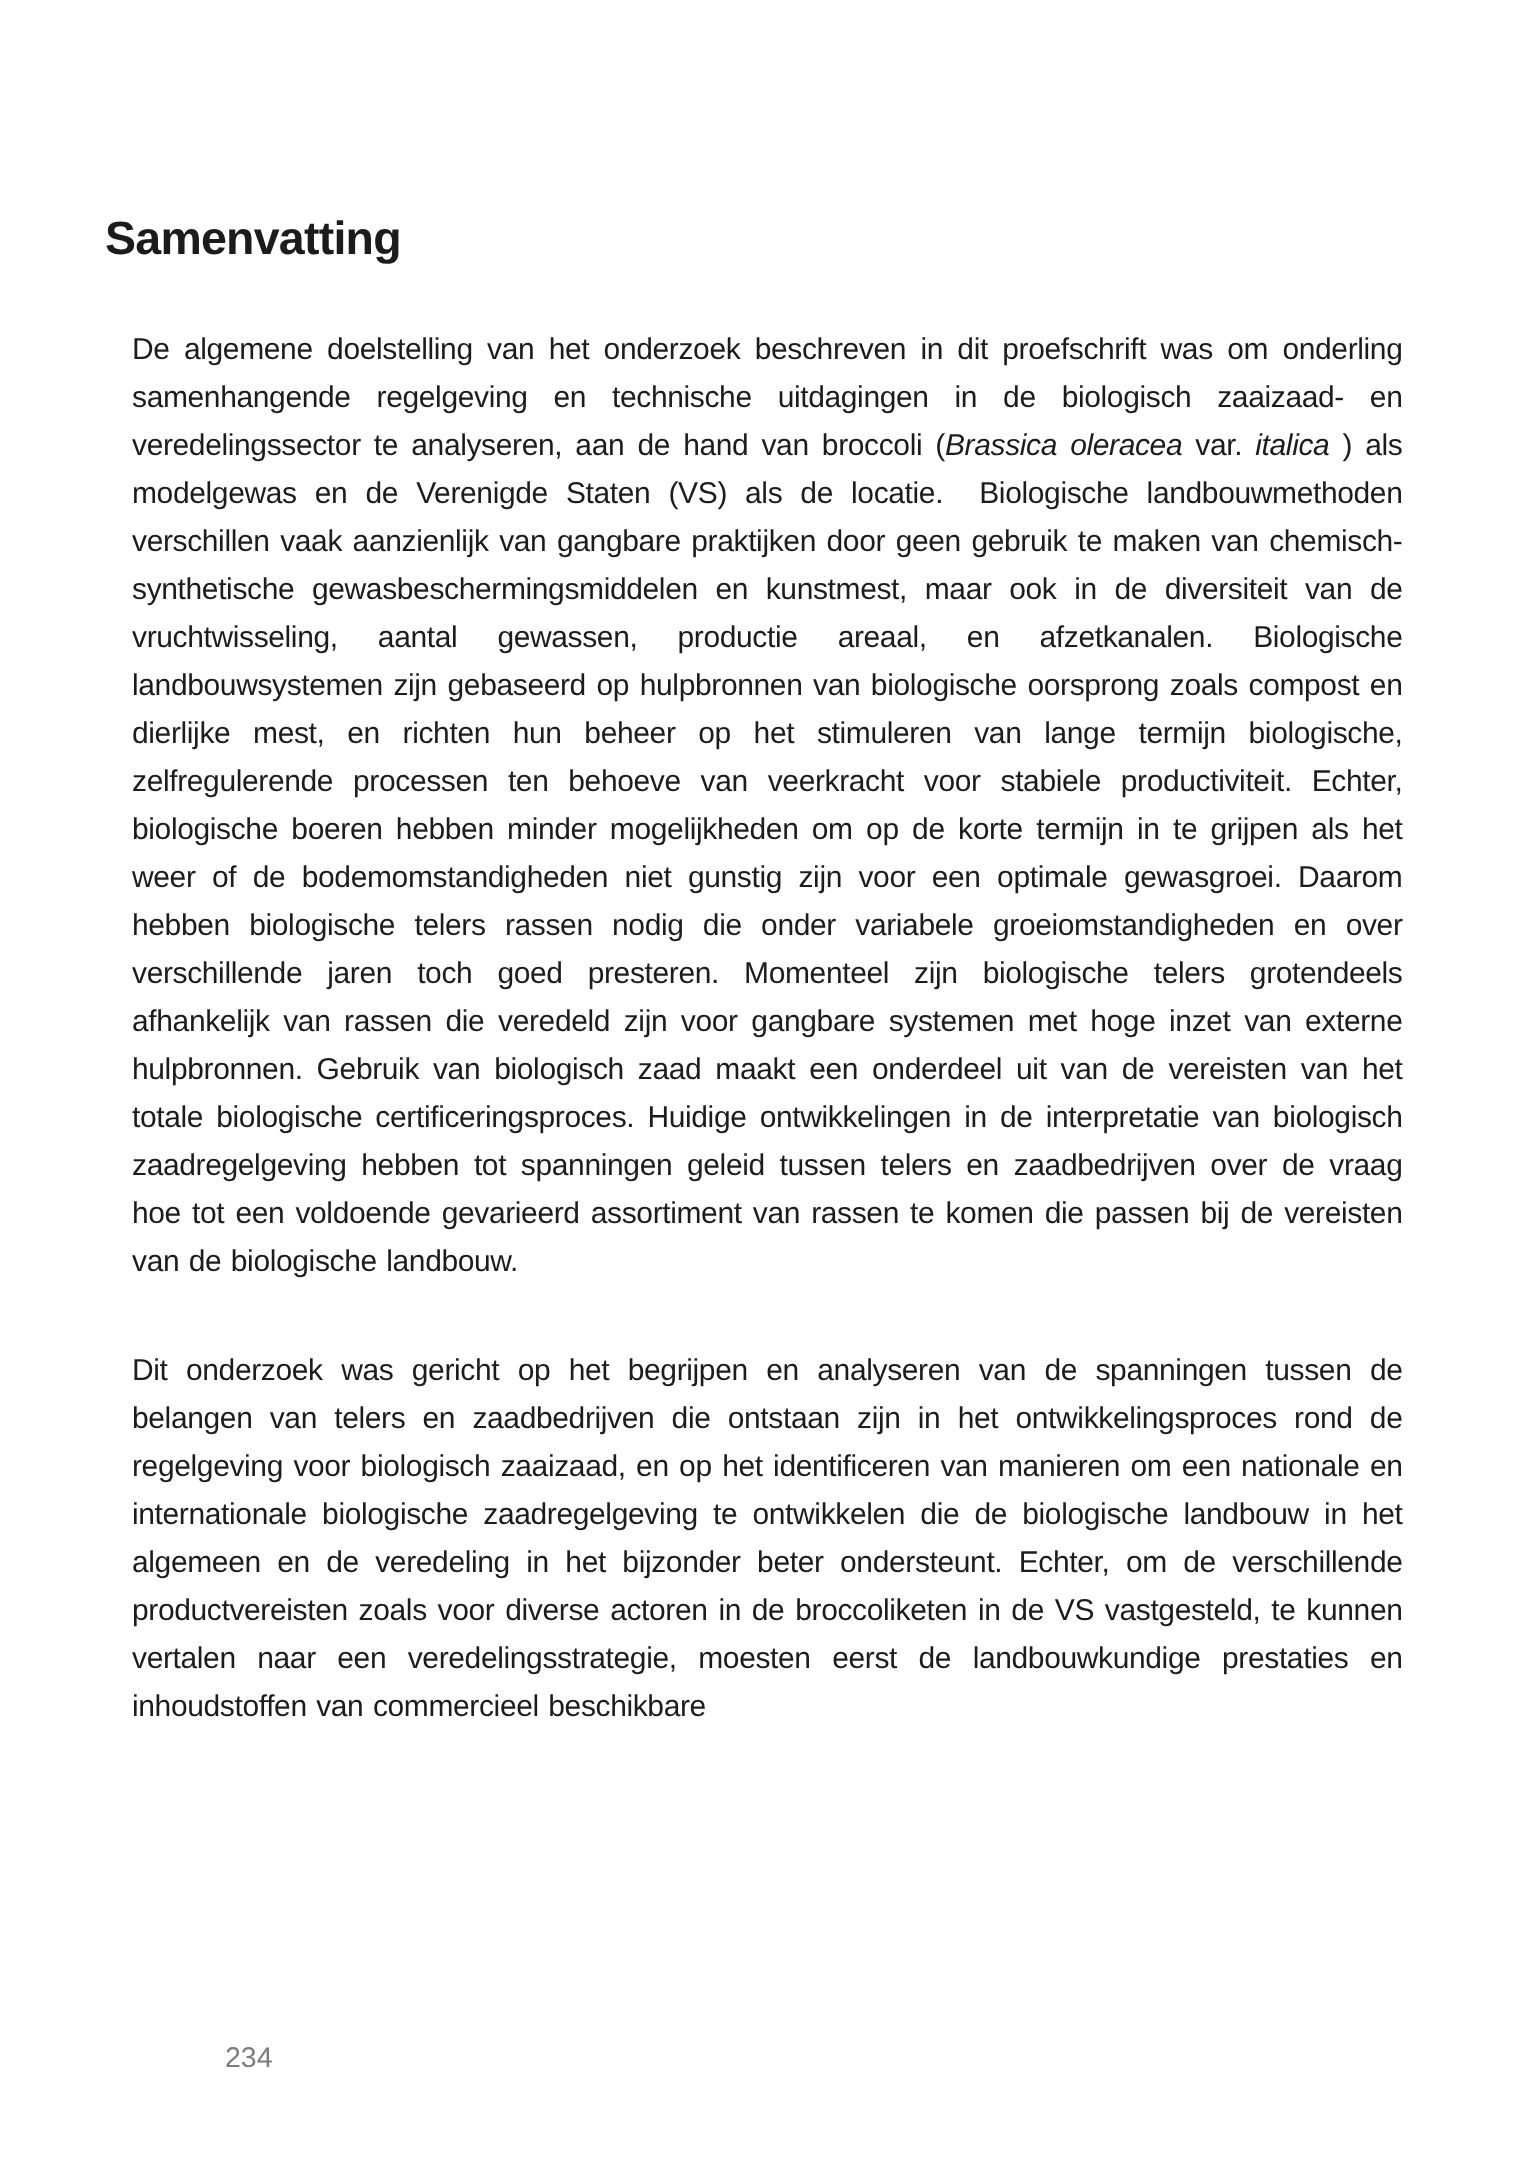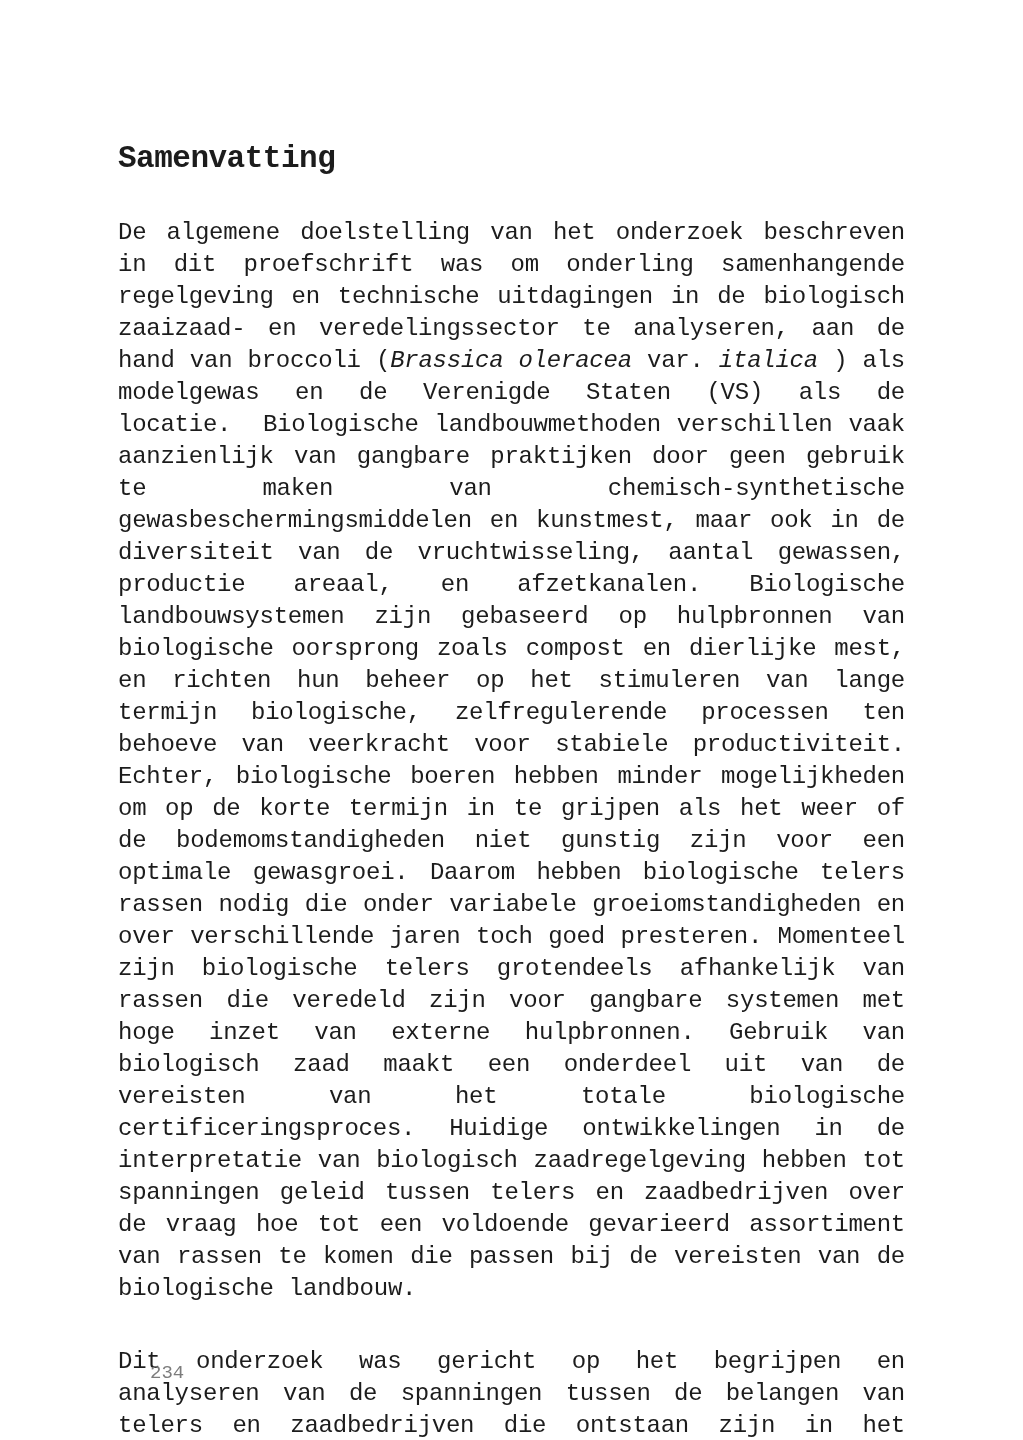--- a/index.html
+++ b/index.html
@@ -15,37 +15,36 @@
     font-family: "Liberation Sans", sans-serif;
     color: #1c1c1c;
   }
   .page {
     position: absolute;
     top: 0;
     left: 0;
     width: 1023px;
     height: 1440px;
     box-sizing: border-box;
-    padding: 0 118px;
+    padding: 0 70px;
     background: #ffffff;
-    font-family: Liberation Mono, monospace;
   }
   .page-title {
     margin: 0;
     padding-top: 140px;
     font-size: 31px;
     line-height: 38px;
     font-weight: bold;
     letter-spacing: -0.5px;
     color: #1c1c1c;
   }
   p.body-paragraph {
-    margin: 0;
+    margin: 18px;
     margin-top: 39px;
-    font-size: 24px;
+    font-size: 20px;
     line-height: 32px;
     letter-spacing: -0.25px;
     word-spacing: 1px;
     text-align: justify;
     color: #1c1c1c;
   }
   p.body-paragraph + p.body-paragraph {
     margin-top: 41px;
   }
   p.body-paragraph em {

